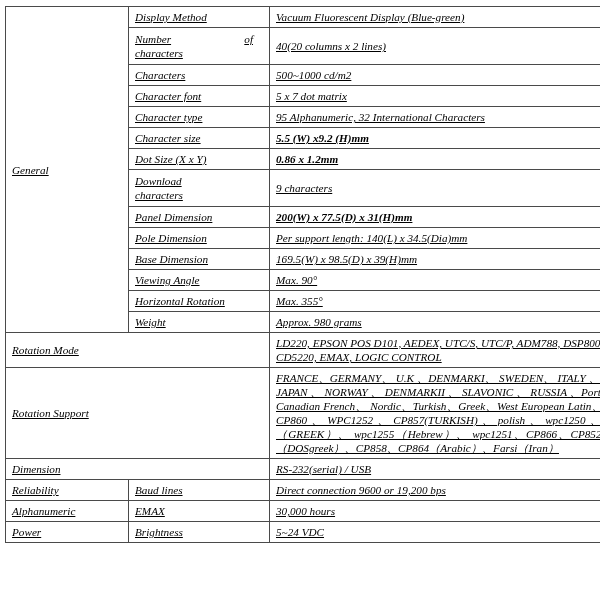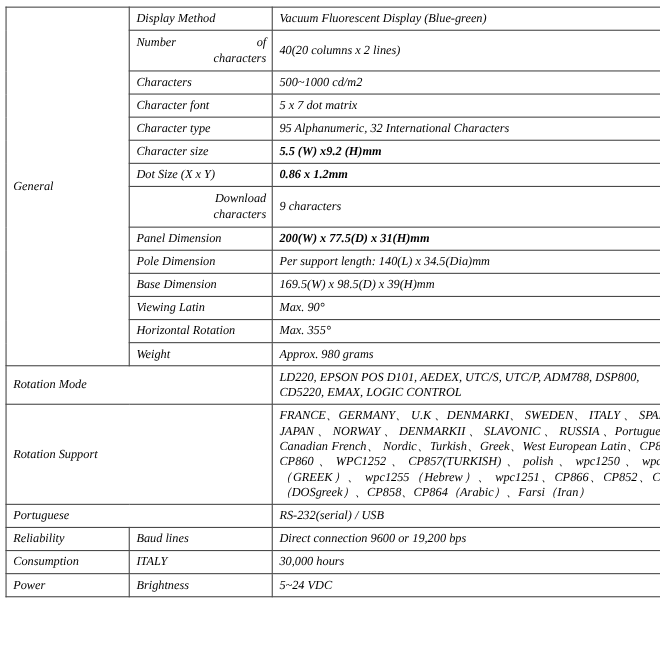--- a/index.html
+++ b/index.html
@@ -24,33 +24,34 @@
     border-collapse: collapse;
     width: 590px;
     table-layout: fixed;
   }
   table.spec td {
     border: 1px solid #4a4a4a;
     font-family: "Liberation Serif", serif;
     font-style: italic;
     font-size: 11.2px;
     line-height: 1.25;
-    padding: 3px 5px 3px 6px;
+    padding: 3px 16px 3px 6px;
     vertical-align: middle;
     color: #000000;
+    text-decoration: underline;
   }
   td.c1 { width: 100px; }
   td.c2 { width: 118px; }
   td.c3 { width: 370px; }
   td.red {
     color: #c00000;
     font-weight: bold;
     font-style: italic;
   }
-  td.tall { height: 30px; text-align: right; }
+  td.tall { height: 30px; }
   .numchar {
     display: flex;
     justify-content: space-between;
     width: 100%;
   }
   .numchar .w1 { padding-right: 2px; }
   .lang {
     line-height: 1.95;
     font-style: italic;
     text-align: justify;
@@ -130,21 +131,21 @@
       <td class="c2">Pole Dimension</td>
       <td class="c3">Per support length: 140(L) x 34.5(Dia)mm</td>
     </tr>
 
     <tr>
       <td class="c2">Base Dimension</td>
       <td class="c3">169.5(W) x 98.5(D) x 39(H)mm</td>
     </tr>
 
     <tr>
-      <td class="c2">Viewing Latin</td>
+      <td class="c2">Viewing Angle</td>
       <td class="c3">Max. 90°</td>
     </tr>
 
     <tr>
       <td class="c2">Horizontal Rotation</td>
       <td class="c3">Max. 355°</td>
     </tr>
 
     <tr>
       <td class="c2">Weight</td>
@@ -155,33 +156,33 @@
       <td class="c1" colspan="2">Rotation Mode</td>
       <td class="c3 cmd">LD220, EPSON POS D101, AEDEX, UTC/S, UTC/P, ADM788, DSP800, CD5220, EMAX, LOGIC CONTROL</td>
     </tr>
 
     <tr>
       <td class="c1" colspan="2">Rotation Support</td>
       <td class="c3 lang lang-cell">FRANCE、GERMANY、 U.K 、DENMARKI、 SWEDEN、 ITALY 、 SPAIN 、 JAPAN 、 NORWAY 、 DENMARKII 、 SLAVONIC 、 RUSSIA 、Portuguese 、Canadian French、 Nordic、Turkish、Greek、West European Latin、CP858、CP860、WPC1252、CP857(TURKISH)、polish、wpc1250、wpc1253（GREEK）、 wpc1255（Hebrew）、 wpc1251、CP866、CP852、CP737（DOSgreek）、CP858、CP864（Arabic）、Farsi（Iran）</td>
     </tr>
 
     <tr>
-      <td class="c1" colspan="2">Portuguese</td>
+      <td class="c1" colspan="2">Dimension</td>
       <td class="c3">RS-232(serial) / USB</td>
     </tr>
 
     <tr>
       <td class="c1">Reliability</td>
       <td class="c2">Baud lines</td>
       <td class="c3">Direct connection 9600 or 19,200 bps</td>
     </tr>
 
     <tr>
-      <td class="c1">Consumption</td>
-      <td class="c2">ITALY</td>
+      <td class="c1">Alphanumeric</td>
+      <td class="c2">EMAX</td>
       <td class="c3">30,000 hours</td>
     </tr>
 
     <tr>
       <td class="c1">Power</td>
       <td class="c2">Brightness</td>
       <td class="c3">5~24 VDC</td>
     </tr>
 
   </tbody>

